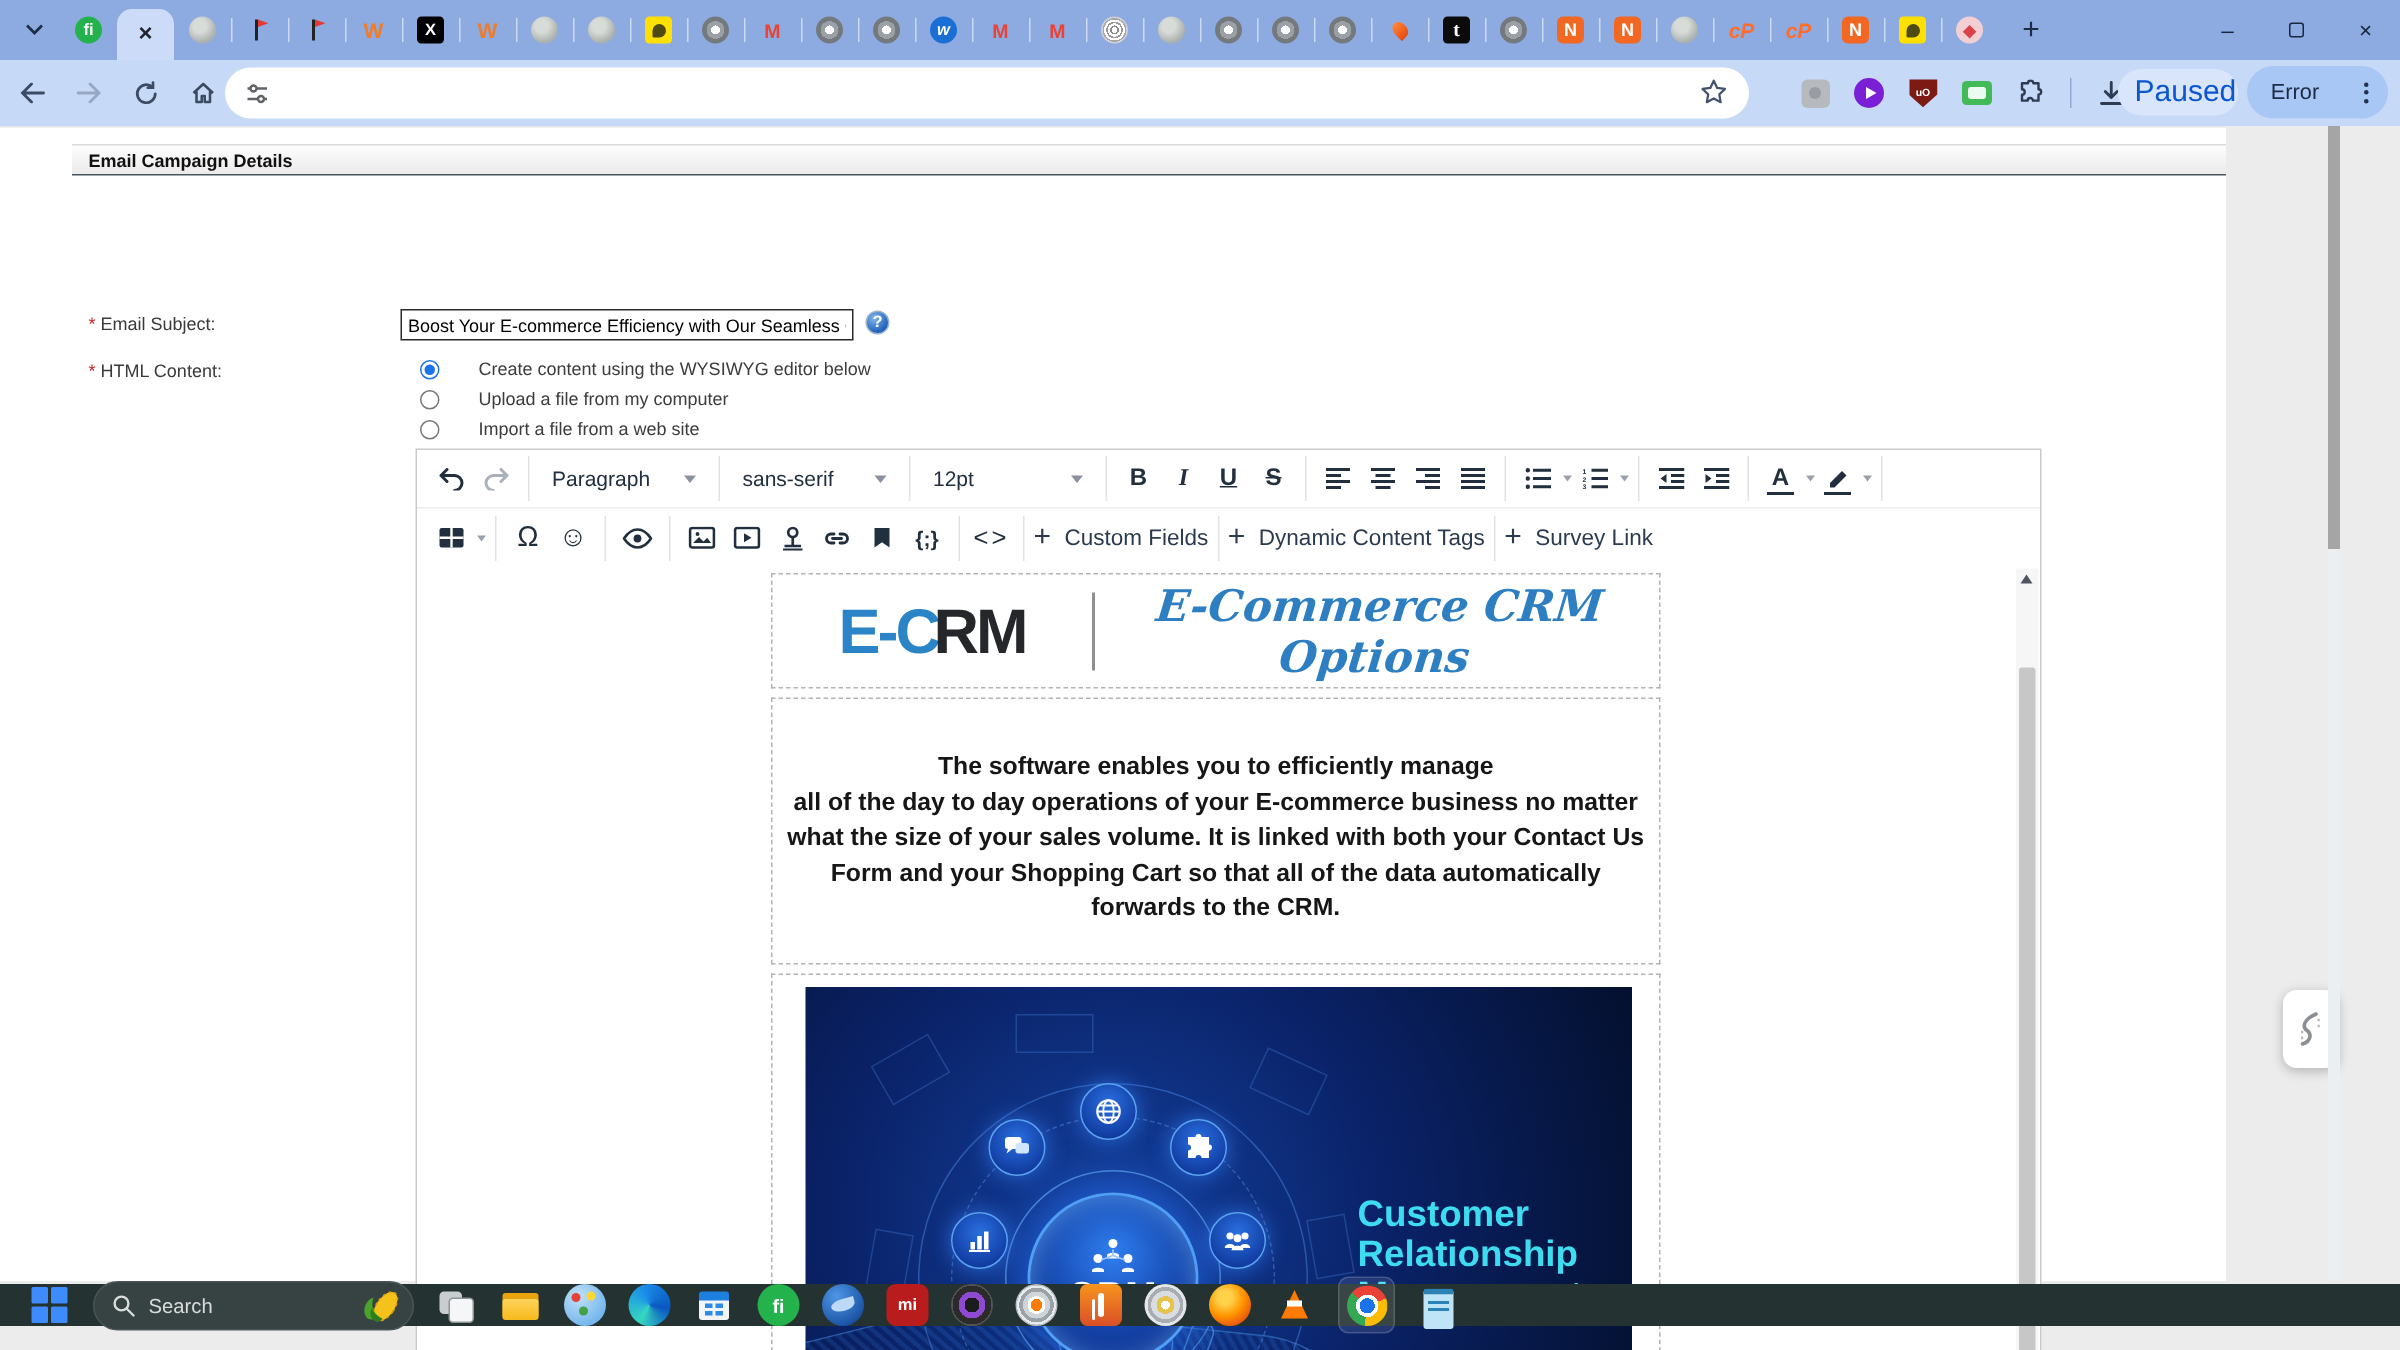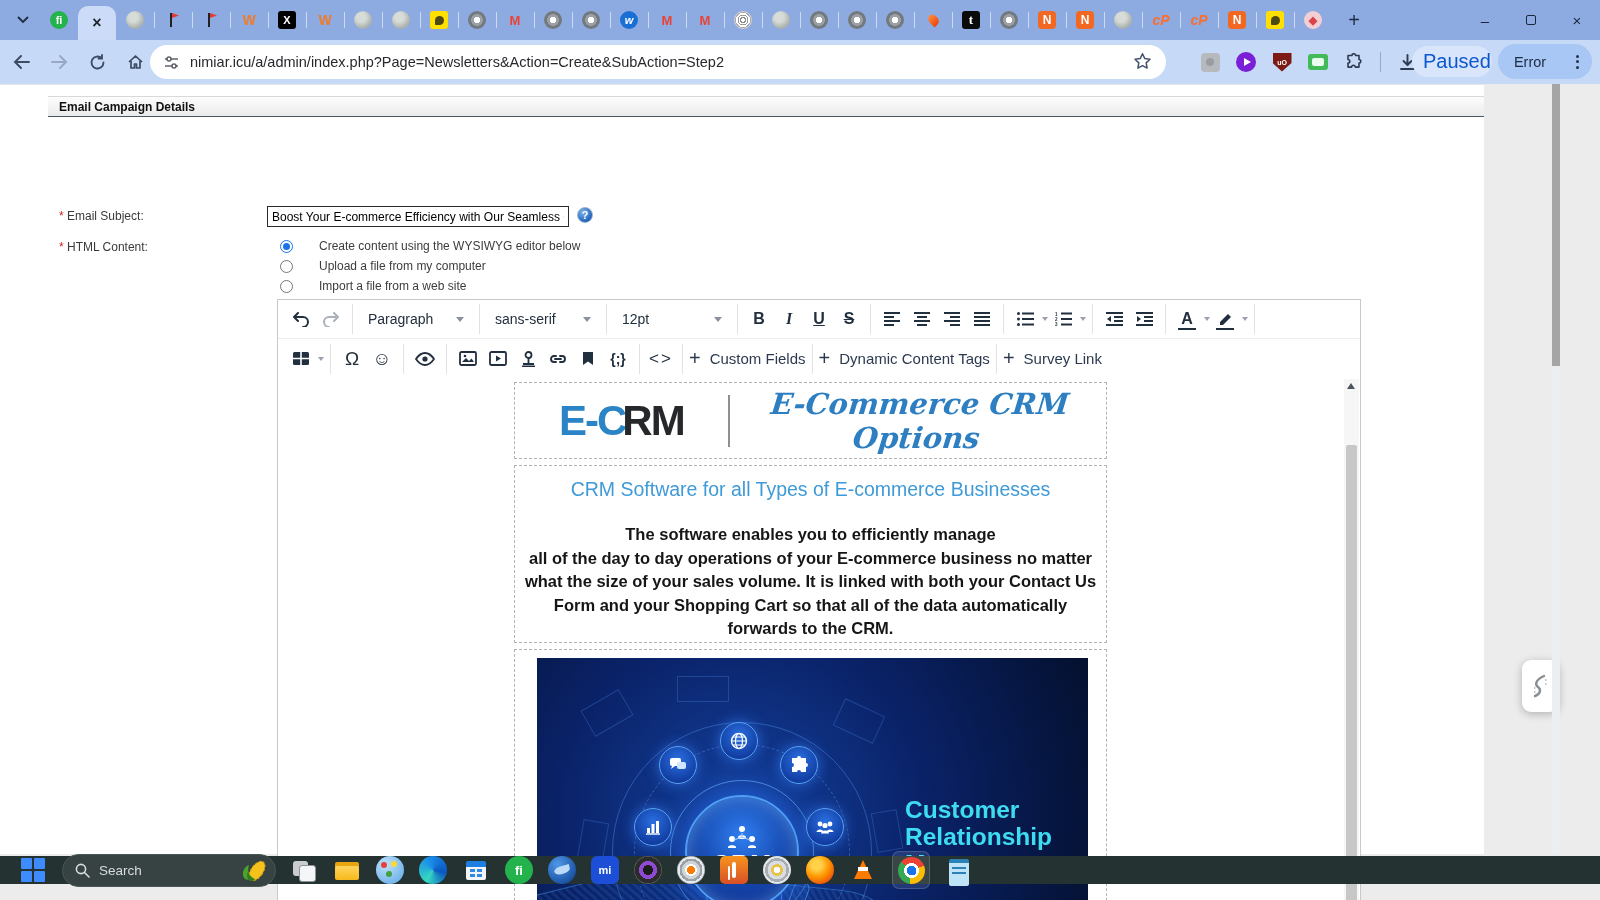--- a/index.html
+++ b/index.html
@@ -149,21 +149,21 @@
   .ap-explorer::after{content:"";position:absolute;left:2px;top:10px;width:24px;height:14px;background:linear-gradient(#ffd35c,#f7b91c);border-radius:2px}
   .ap-paint{border-radius:50%;background:radial-gradient(circle at 35% 30%,#bfe1f7,#5aa7e8)}
   .ap-paint::before{content:"";position:absolute;left:5px;top:6px;width:6px;height:6px;border-radius:50%;background:#e5413b;box-shadow:10px -1px 0 #fdd835,5px 9px 0 #43a047}
   .ap-edge{border-radius:50%;background:conic-gradient(from 210deg,#35d7c1,#1b8ee8 35%,#0a57c2 70%,#35d7c1)}
   .ap-store::before{content:"";position:absolute;left:4px;top:9px;width:20px;height:15px;background:#f2f5f7;border-radius:2px}
   .ap-store::after{content:"";position:absolute;left:4px;top:5px;width:20px;height:6px;background:#1d7fe0;border-radius:2px 2px 0 0}
   .ap-store i{position:absolute;left:8px;top:13px;width:12px;height:8px;background:linear-gradient(#2e8ae4,#2e8ae4) left top/5px 3px no-repeat,linear-gradient(#2e8ae4,#2e8ae4) right top/5px 3px no-repeat,linear-gradient(#2e8ae4,#2e8ae4) left bottom/5px 3px no-repeat,linear-gradient(#2e8ae4,#2e8ae4) right bottom/5px 3px no-repeat}
   .ap-fi{border-radius:50%;background:#23b24b;color:#fff;font:700 13px "Liberation Sans",sans-serif}
   .ap-thunderbird{border-radius:50%;background:radial-gradient(circle at 35% 30%,#4f97e8,#174e9e 80%)}
   .ap-thunderbird::after{content:"";position:absolute;left:6px;top:10px;width:16px;height:8px;background:#bcd9f7;border-radius:50% 0 50% 50%;transform:rotate(-15deg)}
-  .ap-mi{border-radius:6px;background:#1d4ed8;color:#fff;font:700 11px "Liberation Sans",sans-serif}
+  .ap-mi{border-radius:6px;background:#b91c1c;color:#fff;font:700 11px "Liberation Sans",sans-serif}
   .ap-mediapurple{border-radius:50%;background:radial-gradient(circle,#1c1c1c 0 5px,#8e4ad0 5px 9px,#2b2b2b 9px 13px,#555 13px)}
   .ap-discsilver{border-radius:50%;background:radial-gradient(circle,#ff7a00 0 4px,#fff 4px 6px,#cfd4d8 6px 9px,#9aa1a7 9px 11.5px,#e8ebee 11.5px 13px,#b9bfc4 13px)}
   .ap-bijoy{border-radius:5px;background:linear-gradient(#f7941e,#d94f27)}
   .ap-bijoy::after{content:"";position:absolute;left:12px;top:6px;width:4px;height:16px;background:#fff;border-radius:2px;box-shadow:-5px 3px 0 -1px #fff}
   .ap-discgold{border-radius:50%;background:radial-gradient(circle,#fff 0 3px,#e7c34a 3px 6px,#d9dde1 6px 9.5px,#a7adb3 9.5px 12px,#e4e7ea 12px)}
   .ap-firefox{border-radius:50%;background:radial-gradient(circle at 38% 32%,#ffd24a 0 18%,#ff9500 48%,#e8540c 78%,#b0330e)}
   .ap-vlc{position:relative}
   .ap-vlc::before{content:"";position:absolute;left:5px;top:4px;border-left:9px solid transparent;border-right:9px solid transparent;border-bottom:19px solid #ff7a00}
   .ap-vlc::after{content:"";position:absolute;left:9px;top:11px;width:10px;height:4px;background:#fff}
   .ap-chrome{width:27px;height:27px;border-radius:50%;background:radial-gradient(circle,#1a73e8 0 5px,#fff 5px 7.5px,transparent 7.5px),conic-gradient(from -50deg,#ea4335 0 33%,#fbbc05 0 66%,#34a853 0 100%)}
@@ -328,21 +328,20 @@
         </svg>
     </div>
     <div class="omnibox">
       <svg style="margin-left:13px" width="17" height="17" viewBox="0 0 17 17">
           <g stroke="#5f6368" stroke-width="1.6" fill="none">
             <path d="M2 5h13M2 12h13"></path>
             <circle cx="6" cy="5" r="2" fill="#fff"></circle>
             <circle cx="11" cy="12" r="2" fill="#fff"></circle>
           </g>
         </svg>
-      <span class="urltext">nimiar.icu/a/admin/index.php?Page=Newsletters&amp;Action=Create&amp;SubAction=Step2</span>
       <div class="star">
         <svg width="19" height="19" viewBox="0 0 19 19">
             <path d="M9.5 1.8l2.3 4.8 5.2.7-3.8 3.6.9 5.2-4.6-2.5-4.6 2.5.9-5.2L2 7.3l5.2-.7z" fill="none" stroke="#44536d" stroke-width="1.5" stroke-linejoin="round"></path>
           </svg>
       </div>
     </div>
     <div class="extrow">
       <div class="extic">
           <div class="ext-gray"></div>
         </div>
@@ -578,21 +577,20 @@
           </div>
       </div>
 
       <div class="ecanvas">
         <div class="blk blk1">
           <div class="logo"><span class="logoB">E-C</span><span class="logoD">RM</span></div>
           <div class="logodiv"></div>
           <div class="tagline">E-Commerce CRM Options</div>
         </div>
         <div class="blk blk2">
-          <div class="bhead">CRM Software for all Types of E-commerce Businesses</div>
           <div class="bbody">The software enables you to efficiently manage
 all of the day to day operations of your E-commerce business no matter
 what the size of your sales volume. It is linked with both your Contact Us
 Form and your Shopping Cart so that all of the data automatically
 forwards to the CRM.</div>
         </div>
         <div class="blk blk3">
           <div class="crmimg">
             <div class="ring" style="left:75px;top:64px;width:260px;height:260px"></div>
             <div class="ringd" style="left:97px;top:86px;width:216px;height:216px"></div>

